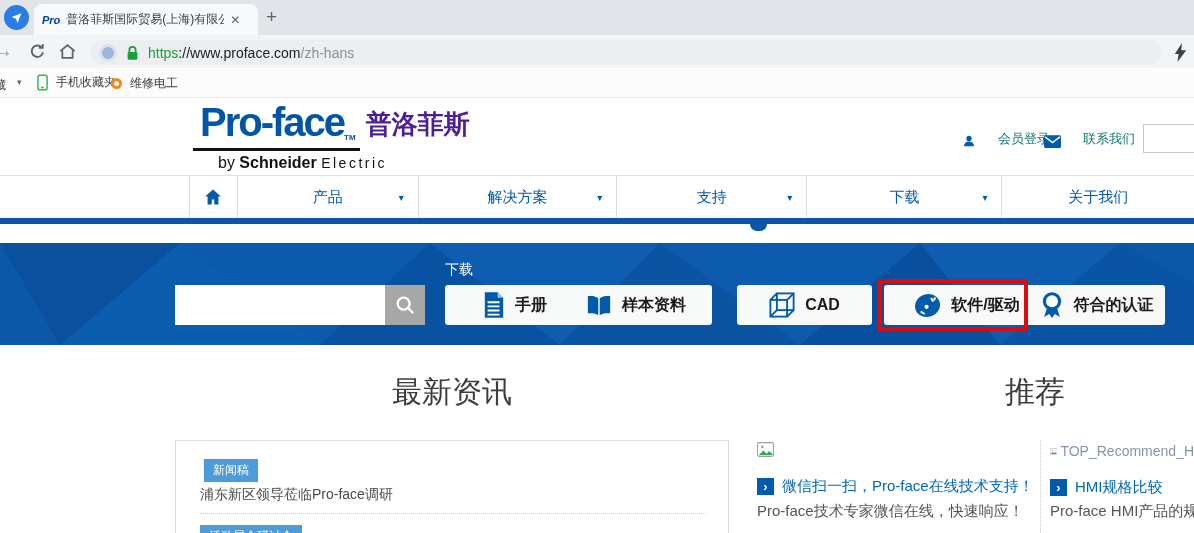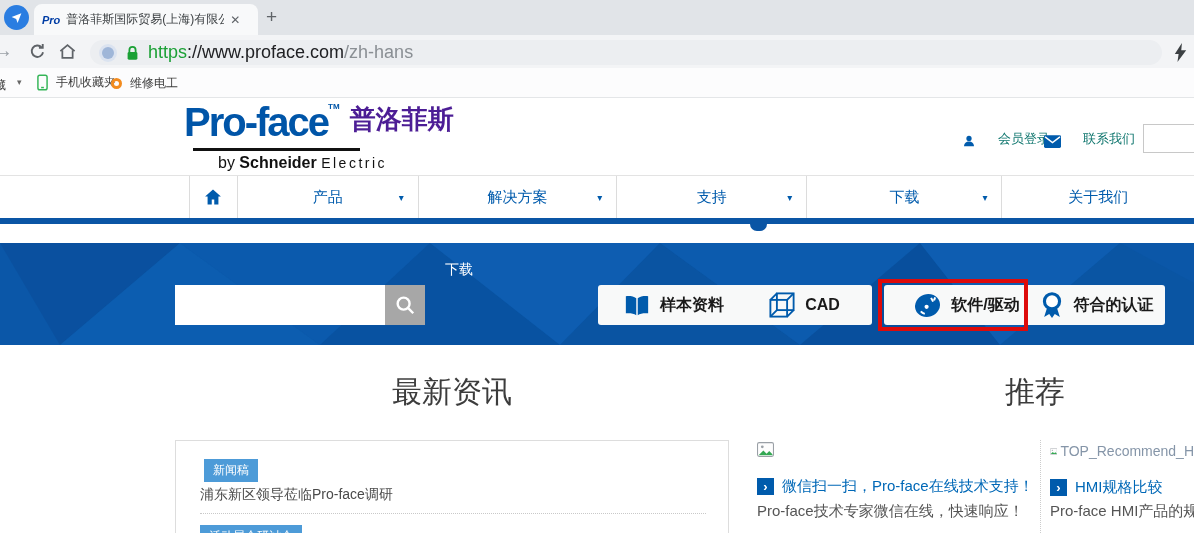--- a/index.html
+++ b/index.html
@@ -17,21 +17,21 @@
   .tab-fav { color:#003da5; font-weight:bold; font-size:11px; font-style:italic; margin-right:6px; }
   .tab-title { font-size:12px; color:#3c4043; width:158px; overflow:hidden; white-space:nowrap; }
   .tab-close { color:#5f6368; font-size:12px; margin-left:6px; cursor:pointer; }
   .newtab { left:266px; top:6px; font-size:19px; color:#5f6368; }
 
   .toolbar { left:0; top:35px; width:1194px; height:33px; background:#f3f4f6; }
   .urlbar { left:90px; top:40px; width:1072px; height:25px; background:#eceef1;
             border-radius:13px; display:flex; align-items:center; padding-left:12px; }
   .perm-dot { width:12px; height:12px; border-radius:50%; background:#9fb6d8;
               box-shadow:0 0 0 3px #dbe3f0; margin-right:12px; }
-  .url-text { font-size:18px; white-space:nowrap; }
+  .url-text { font-size:14px; white-space:nowrap; }
   .url-scheme { color:#1aa035; }
   .url-host { color:#202124; }
   .url-path { color:#8a8f94; }
 
   .bookmarks { left:0; top:68px; width:1194px; height:30px; background:#fcfcfd;
                border-bottom:1px solid #e4e6e8; }
   .bm-label { font-size:12px; color:#3c3c3c; }
   .ring-icon { width:11px; height:11px; border:3px solid #f28b1e; border-radius:50%; display:inline-block; }
 
   
@@ -143,21 +143,21 @@
           <path d="M4.5 14.5h3"></path>
         </svg>
     </span>
     <span class="bm-label">手机收藏夹</span>
   </div>
   <div class="abs row" style="left:111px;top:75px">
     <span class="ring-icon"></span>
     <span class="bm-label">维修电工</span>
   </div>
 
-  <div class="abs" style="left:184px;top:102px;display:flex;">
+  <div class="abs" style="left:200px;top:102px;display:flex;align-items:flex-end">
     <span class="logo-word">Pro-face</span>
       <span class="logo-tm">TM</span>
     <span class="logo-cn">普洛菲斯</span>
   </div>
   <div class="abs logo-rule"></div>
   <div class="abs logo-by" style="left:194px;top:154px">
     <span>by</span> <b>Schneider</b> <span class="elec">Electric</span>
   </div>
 
   <div class="abs hdr-link" style="left:962px;top:130px">
@@ -231,21 +231,33 @@
   <button class="abs hero-search-btn">
     <span style="display:flex">
       <svg width="22" height="22" viewBox="0 0 24 24" fill="none" stroke="#fff" stroke-width="2.6">
           <circle cx="10.5" cy="10.5" r="6.5"></circle>
           <path d="M15.5 15.5L21 21"></path>
         </svg>
     </span>
   </button>
   <div class="abs hero-dl">下载</div>
 
-  <div class="abs hero-btn" style="left:598px;width:152px">
+  <div class="abs hero-btn" style="left:445px;width:140px">
+    <span style="display:flex">
+      <svg width="22" height="26" viewBox="0 0 24 28">
+          <path d="M2 0h14l6 6v22H2z" fill="#005bac"></path>
+          <path d="M16 0l6 6h-6z" fill="#9cc3e4"></path>
+          <g stroke="#fff" stroke-width="2">
+            <path d="M5 11h13M5 15.5h13M5 20h13M5 24.5h13"></path>
+          </g>
+        </svg>
+    </span>
+    <span>手册</span>
+  </div>
+  <div class="abs hero-btn" style="left:560px;width:152px">
     <span style="display:flex">
       <svg width="26" height="21" viewBox="0 0 28 22">
           <path d="M13.2 3.2C10.4 1.2 6.6 0.6 2 1v18.4c4.6-.4 8.4.2 11.2 2z" fill="#005bac"></path>
           <path d="M14.8 3.2C17.6 1.2 21.4 0.6 26 1v18.4c-4.6-.4-8.4.2-11.2 2z" fill="#005bac"></path>
         </svg>
     </span>
     <span>样本资料</span>
   </div>
   <div class="abs hero-btn" style="left:737px;width:135px">
     <span style="display:flex">

